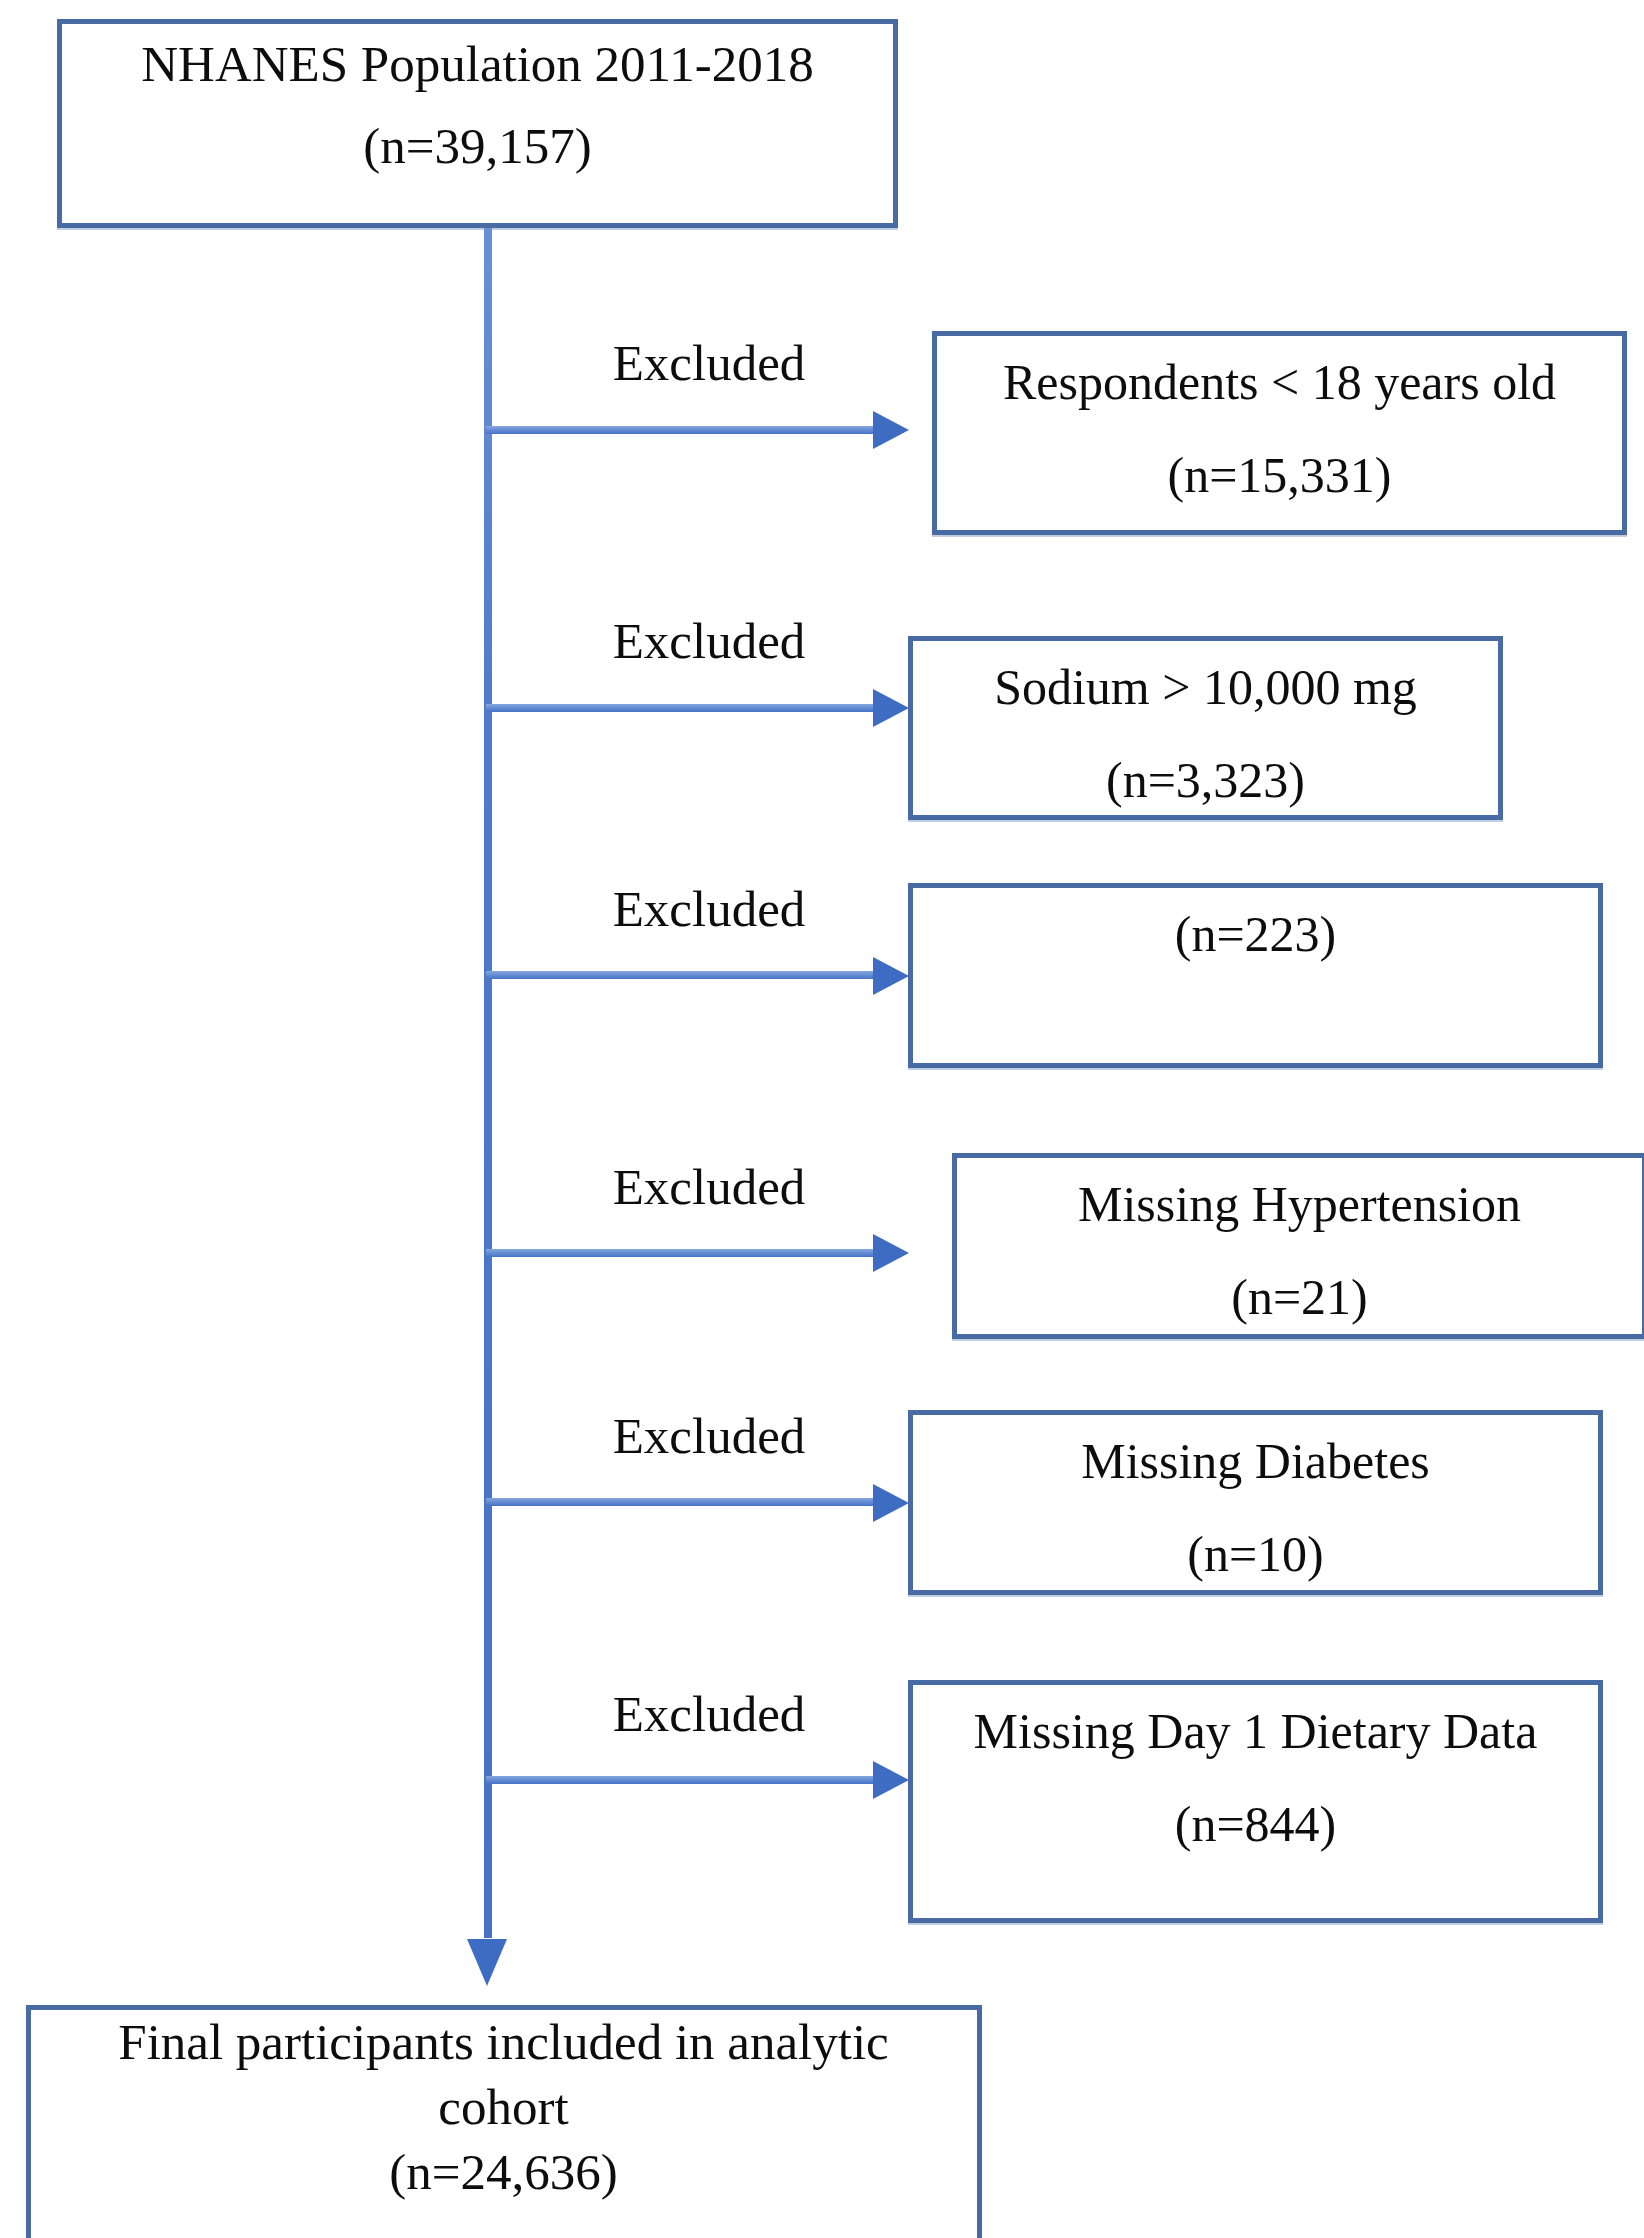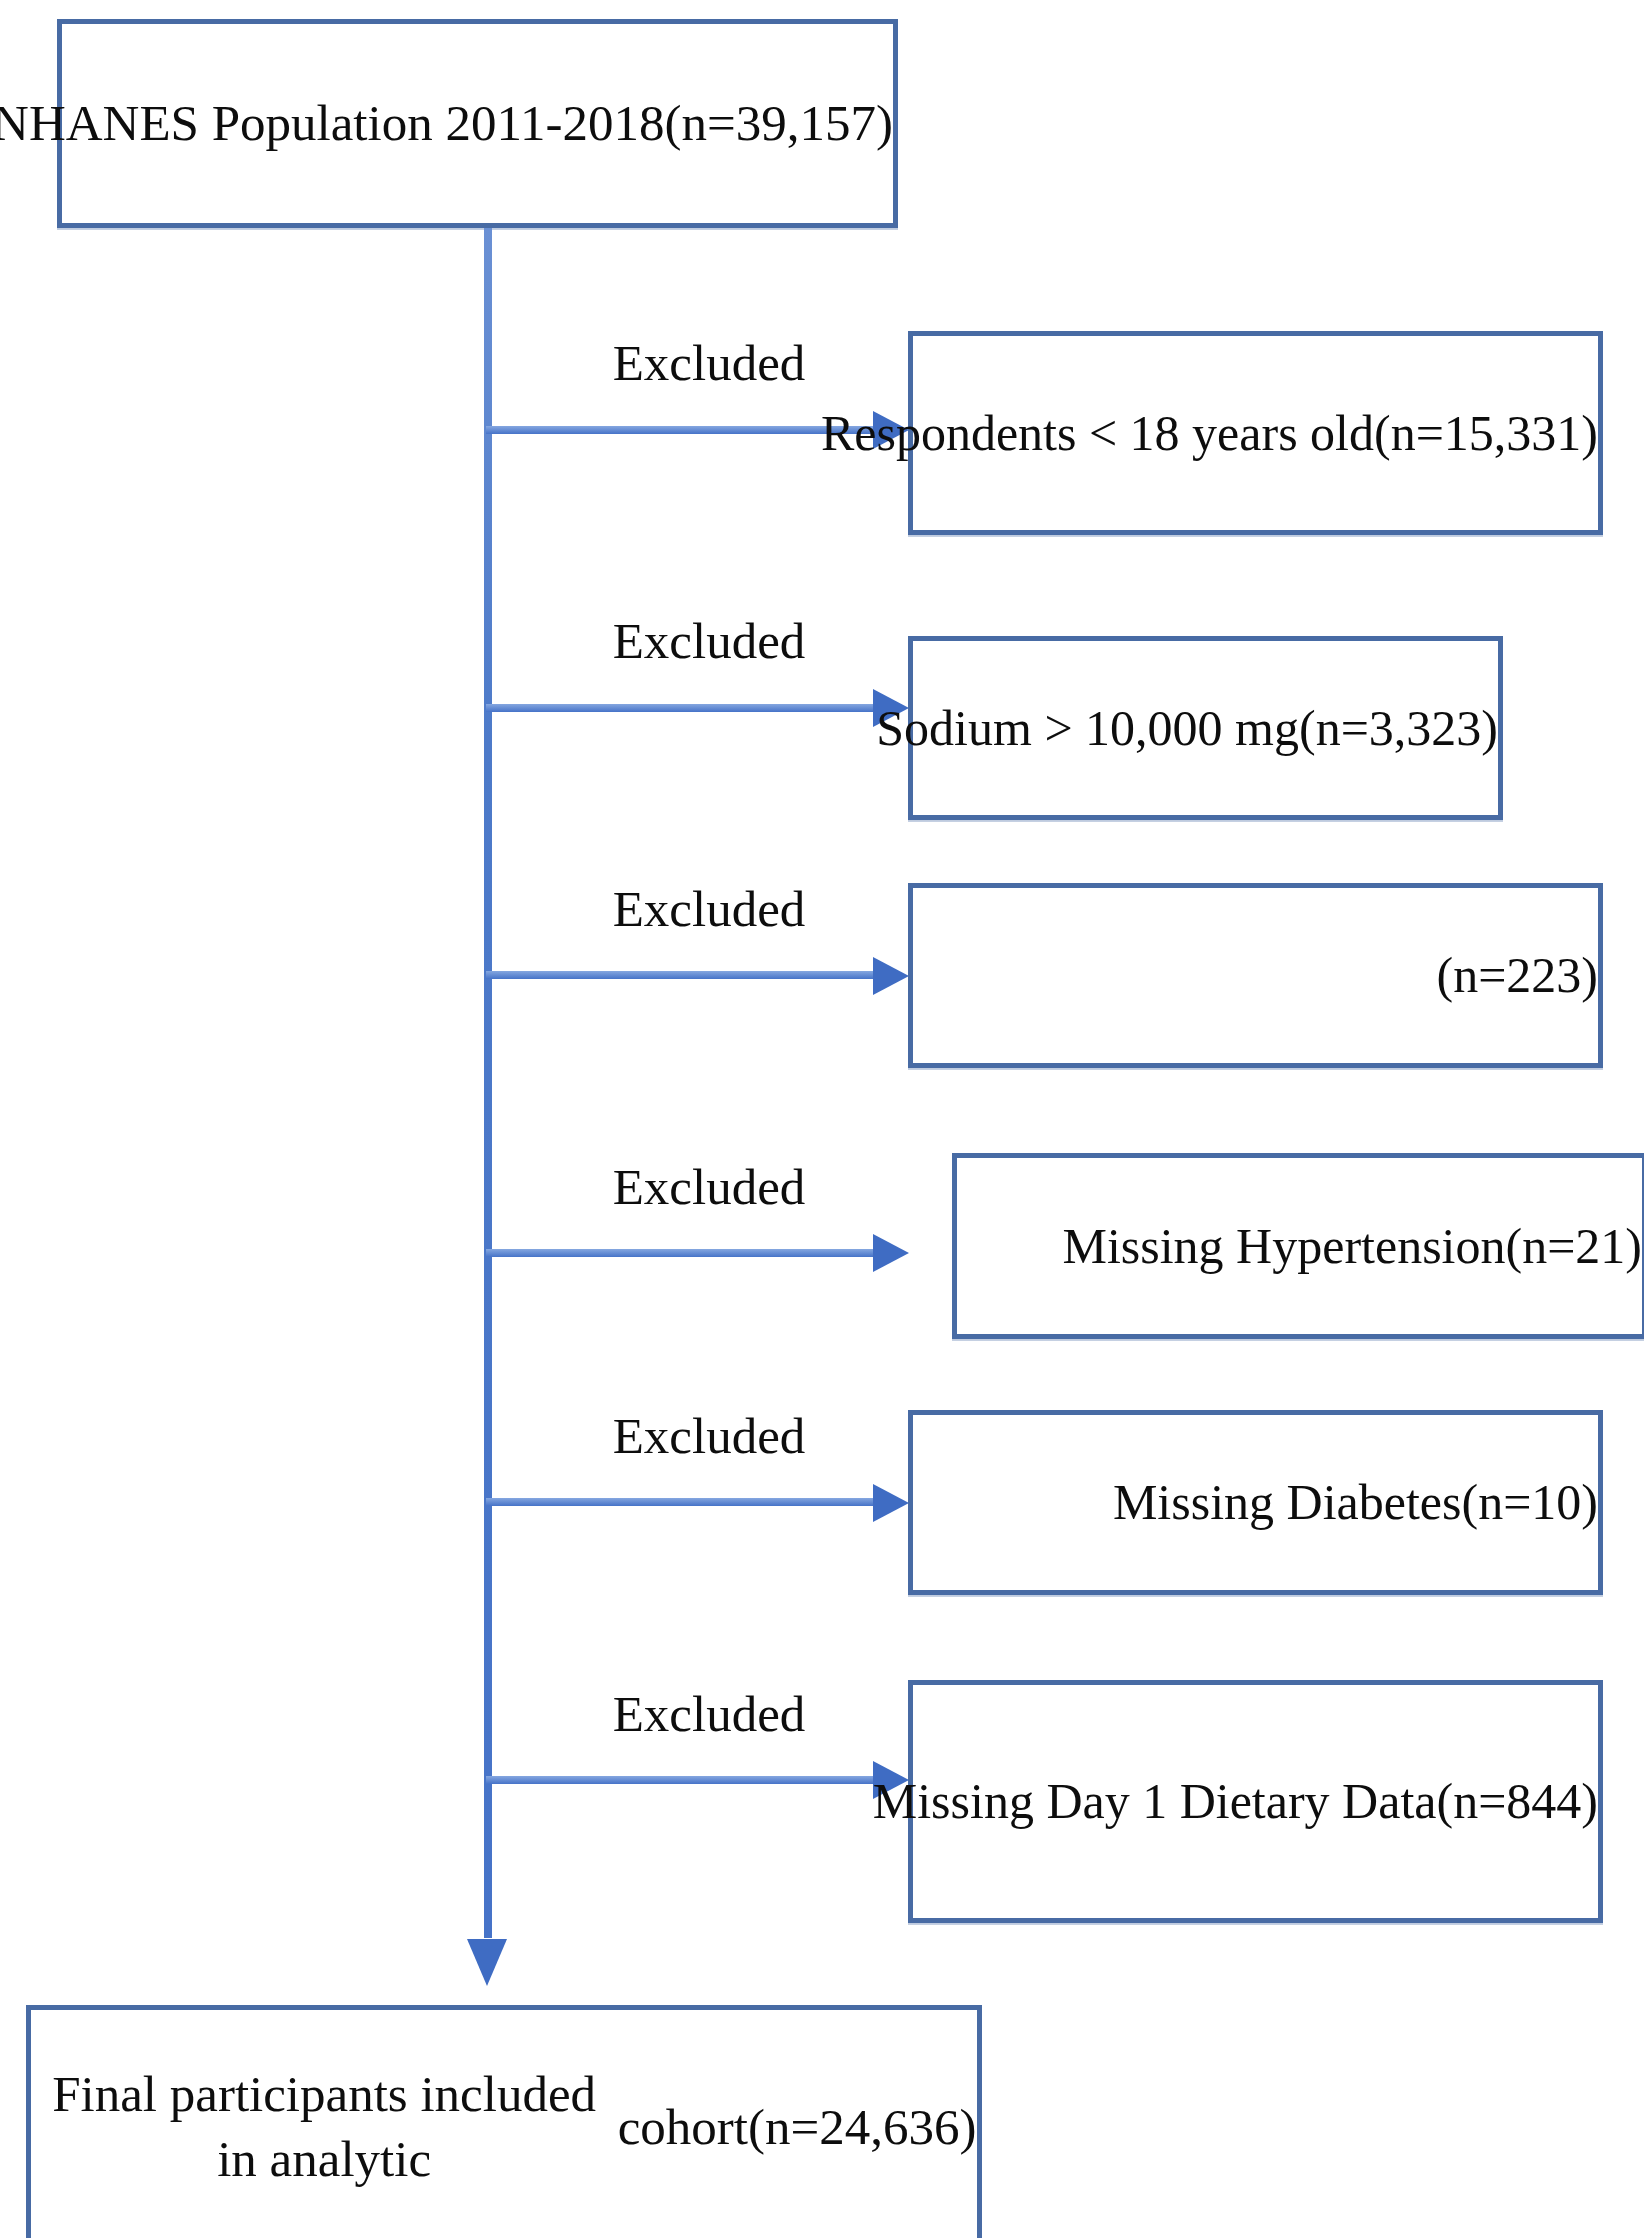--- a/index.html
+++ b/index.html
@@ -15,22 +15,22 @@
     font-family: "Liberation Serif", "DejaVu Serif", serif;
     color: #0d0d0d;
     overflow: hidden;
   }
   .box {
     position: absolute;
     box-sizing: border-box;
     border: 5.1px solid #486ba4;
     background: #ffffff;
     display: flex;
-    flex-direction: row;
-    justify-content: flex-end;
+    flex-direction: column;
+    justify-content: flex-start;
     align-items: center;
     text-align: center;
     box-shadow: 0 1.9px 0 rgba(72,107,164,0.35);
   }
   .bline {
     font-size: 50px;
     line-height: 1.85;
     white-space: nowrap;
   }
   .top-box .bline { line-height: 1.6; font-size: 51px; }
@@ -88,21 +88,21 @@
     <div class="bline">NHANES Population 2011-2018</div>
     <div class="bline">(n=39,157)</div>
   </div>
 
   <div class="vline"></div>
   <div class="varrowhead"></div>
 
   <div class="excluded-label" style="left:574px; top:328px;">Excluded</div>
   <div class="hline" style="top:426px;"></div>
   <div class="harrowhead" style="top:411px;"></div>
-  <div class="box" style="left:908px; top:331px; width:695px; height:204px;">
+  <div class="box" style="left:932px; top:331px; width:695px; height:204px;">
     <div class="bline">Respondents &lt; 18 years old</div>
     <div class="bline">(n=15,331)</div>
   </div>
 
   <div class="excluded-label" style="left:574px; top:606px;">Excluded</div>
   <div class="hline" style="top:704px;"></div>
   <div class="harrowhead" style="top:689px;"></div>
   <div class="box" style="left:908px; top:636px; width:595px; height:184px;">
     <div class="bline">Sodium &gt; 10,000 mg</div>
     <div class="bline">(n=3,323)</div>

